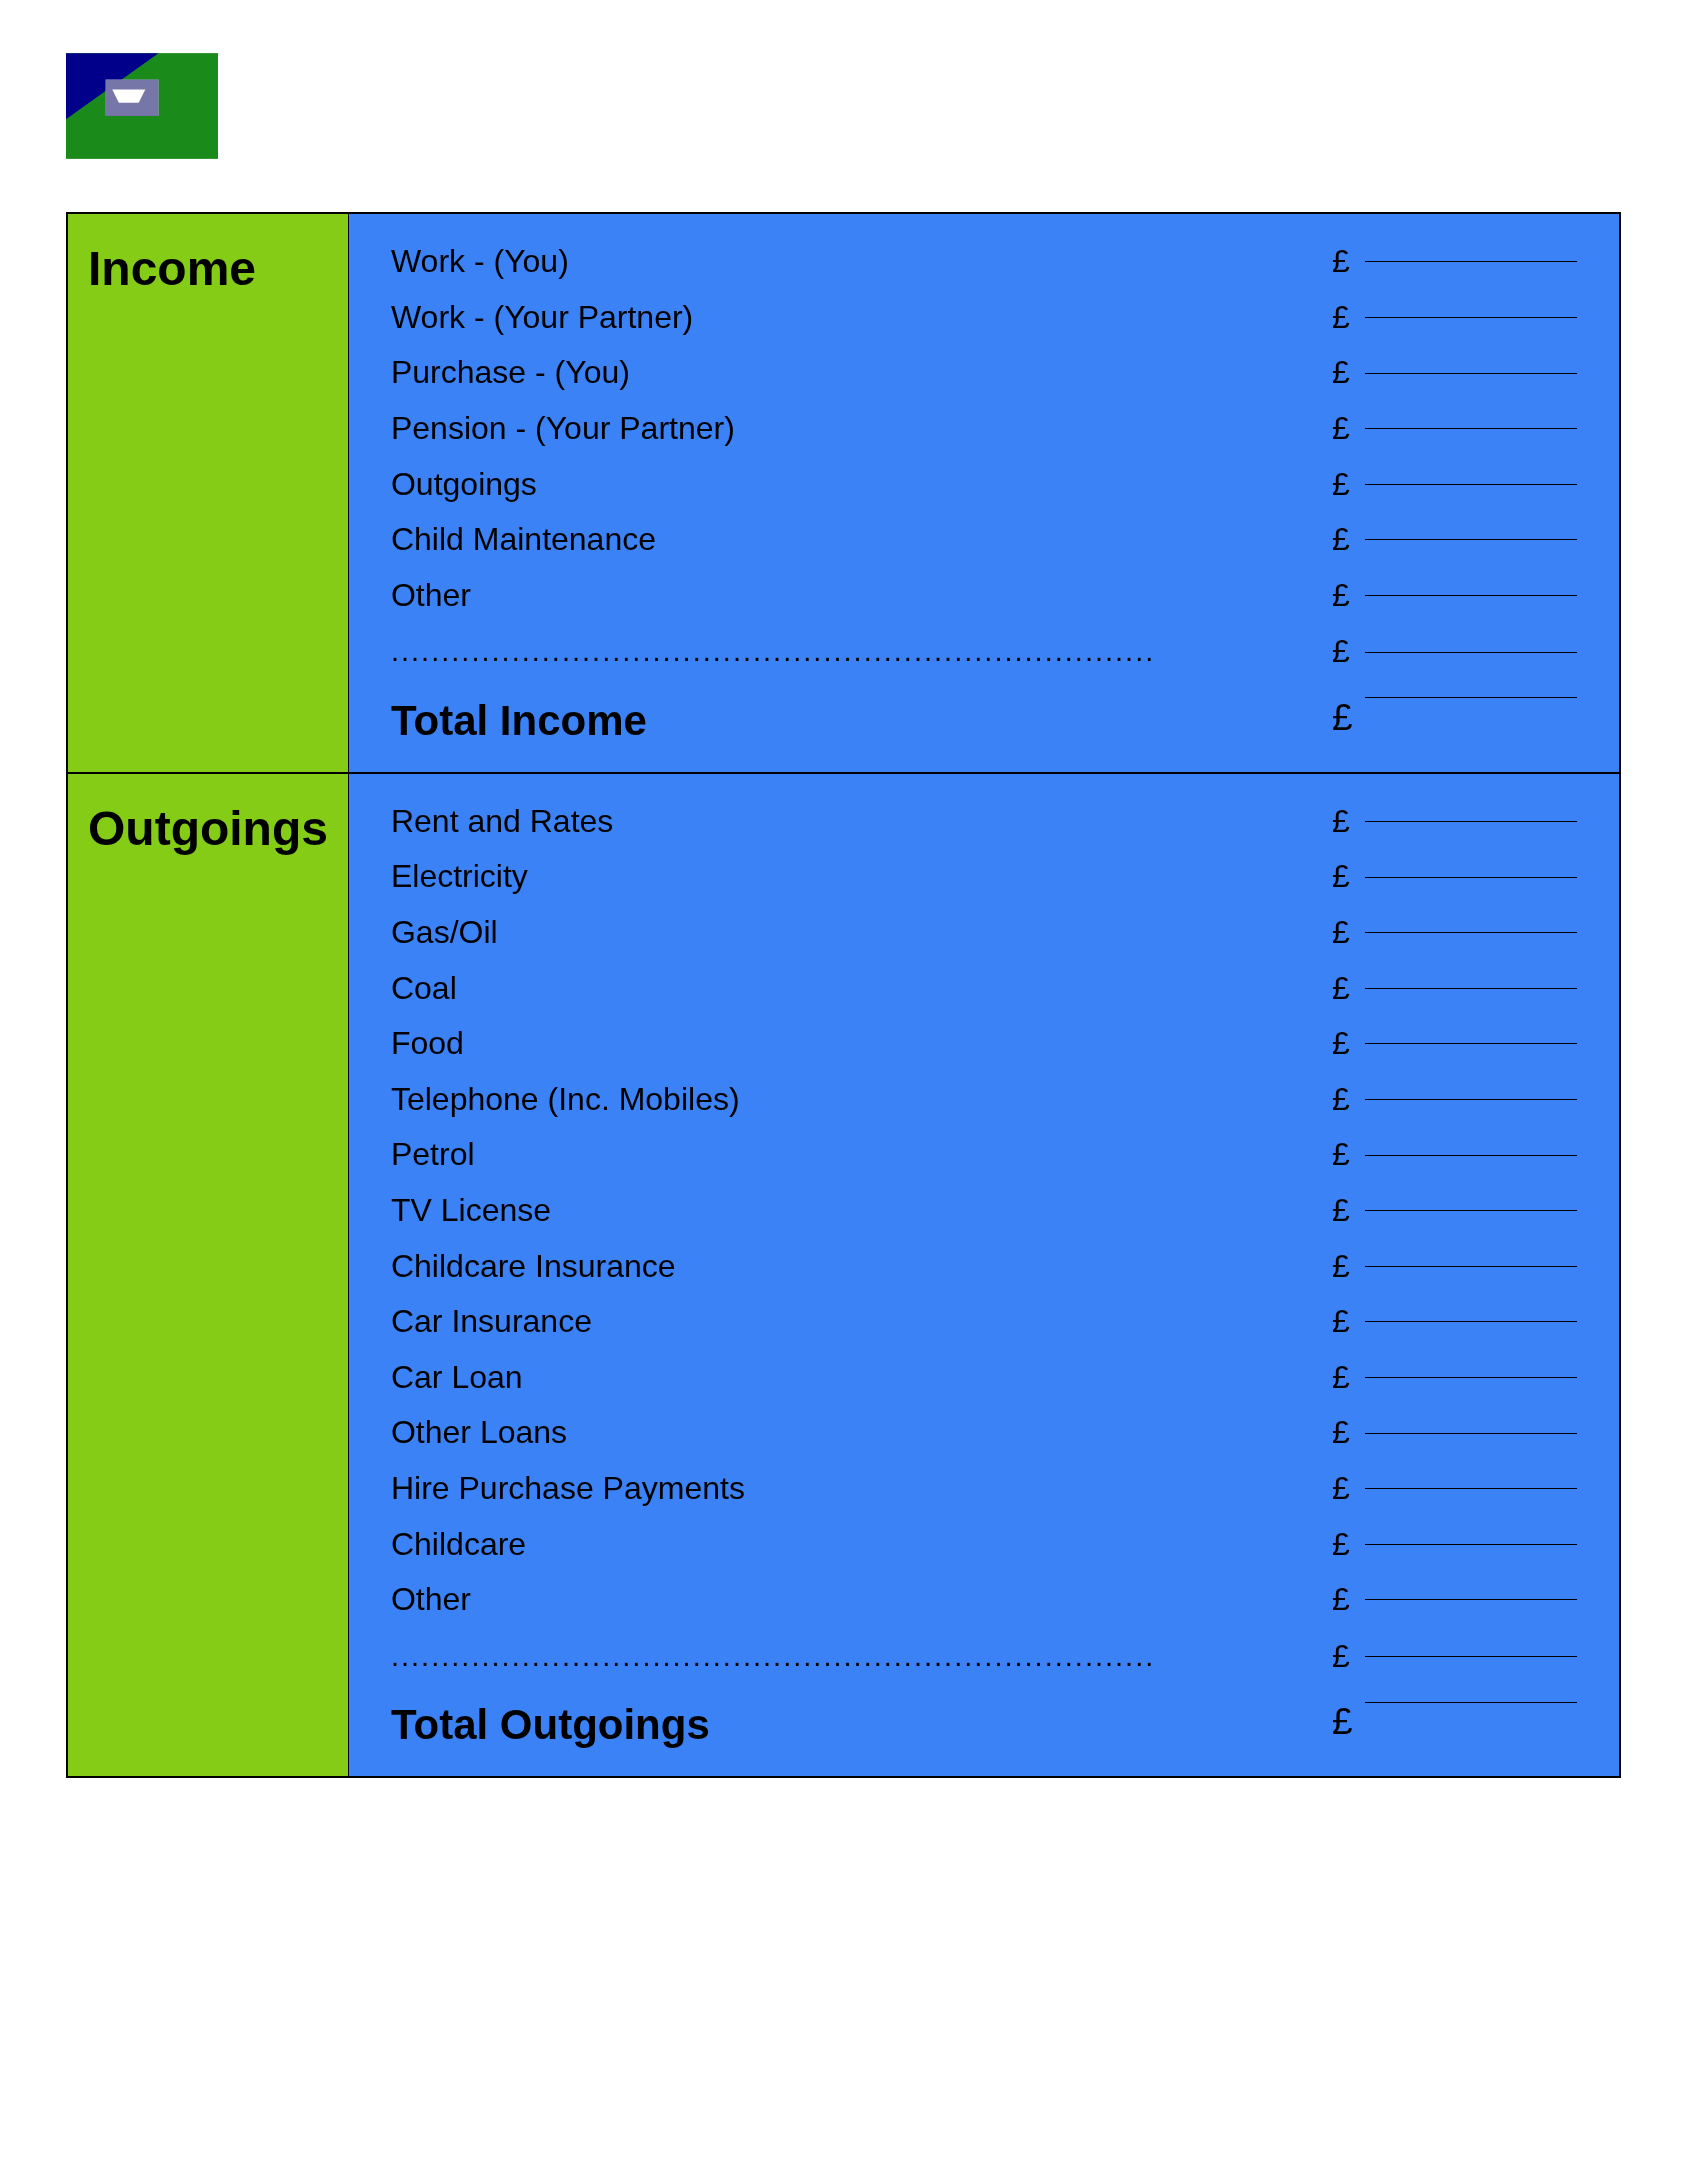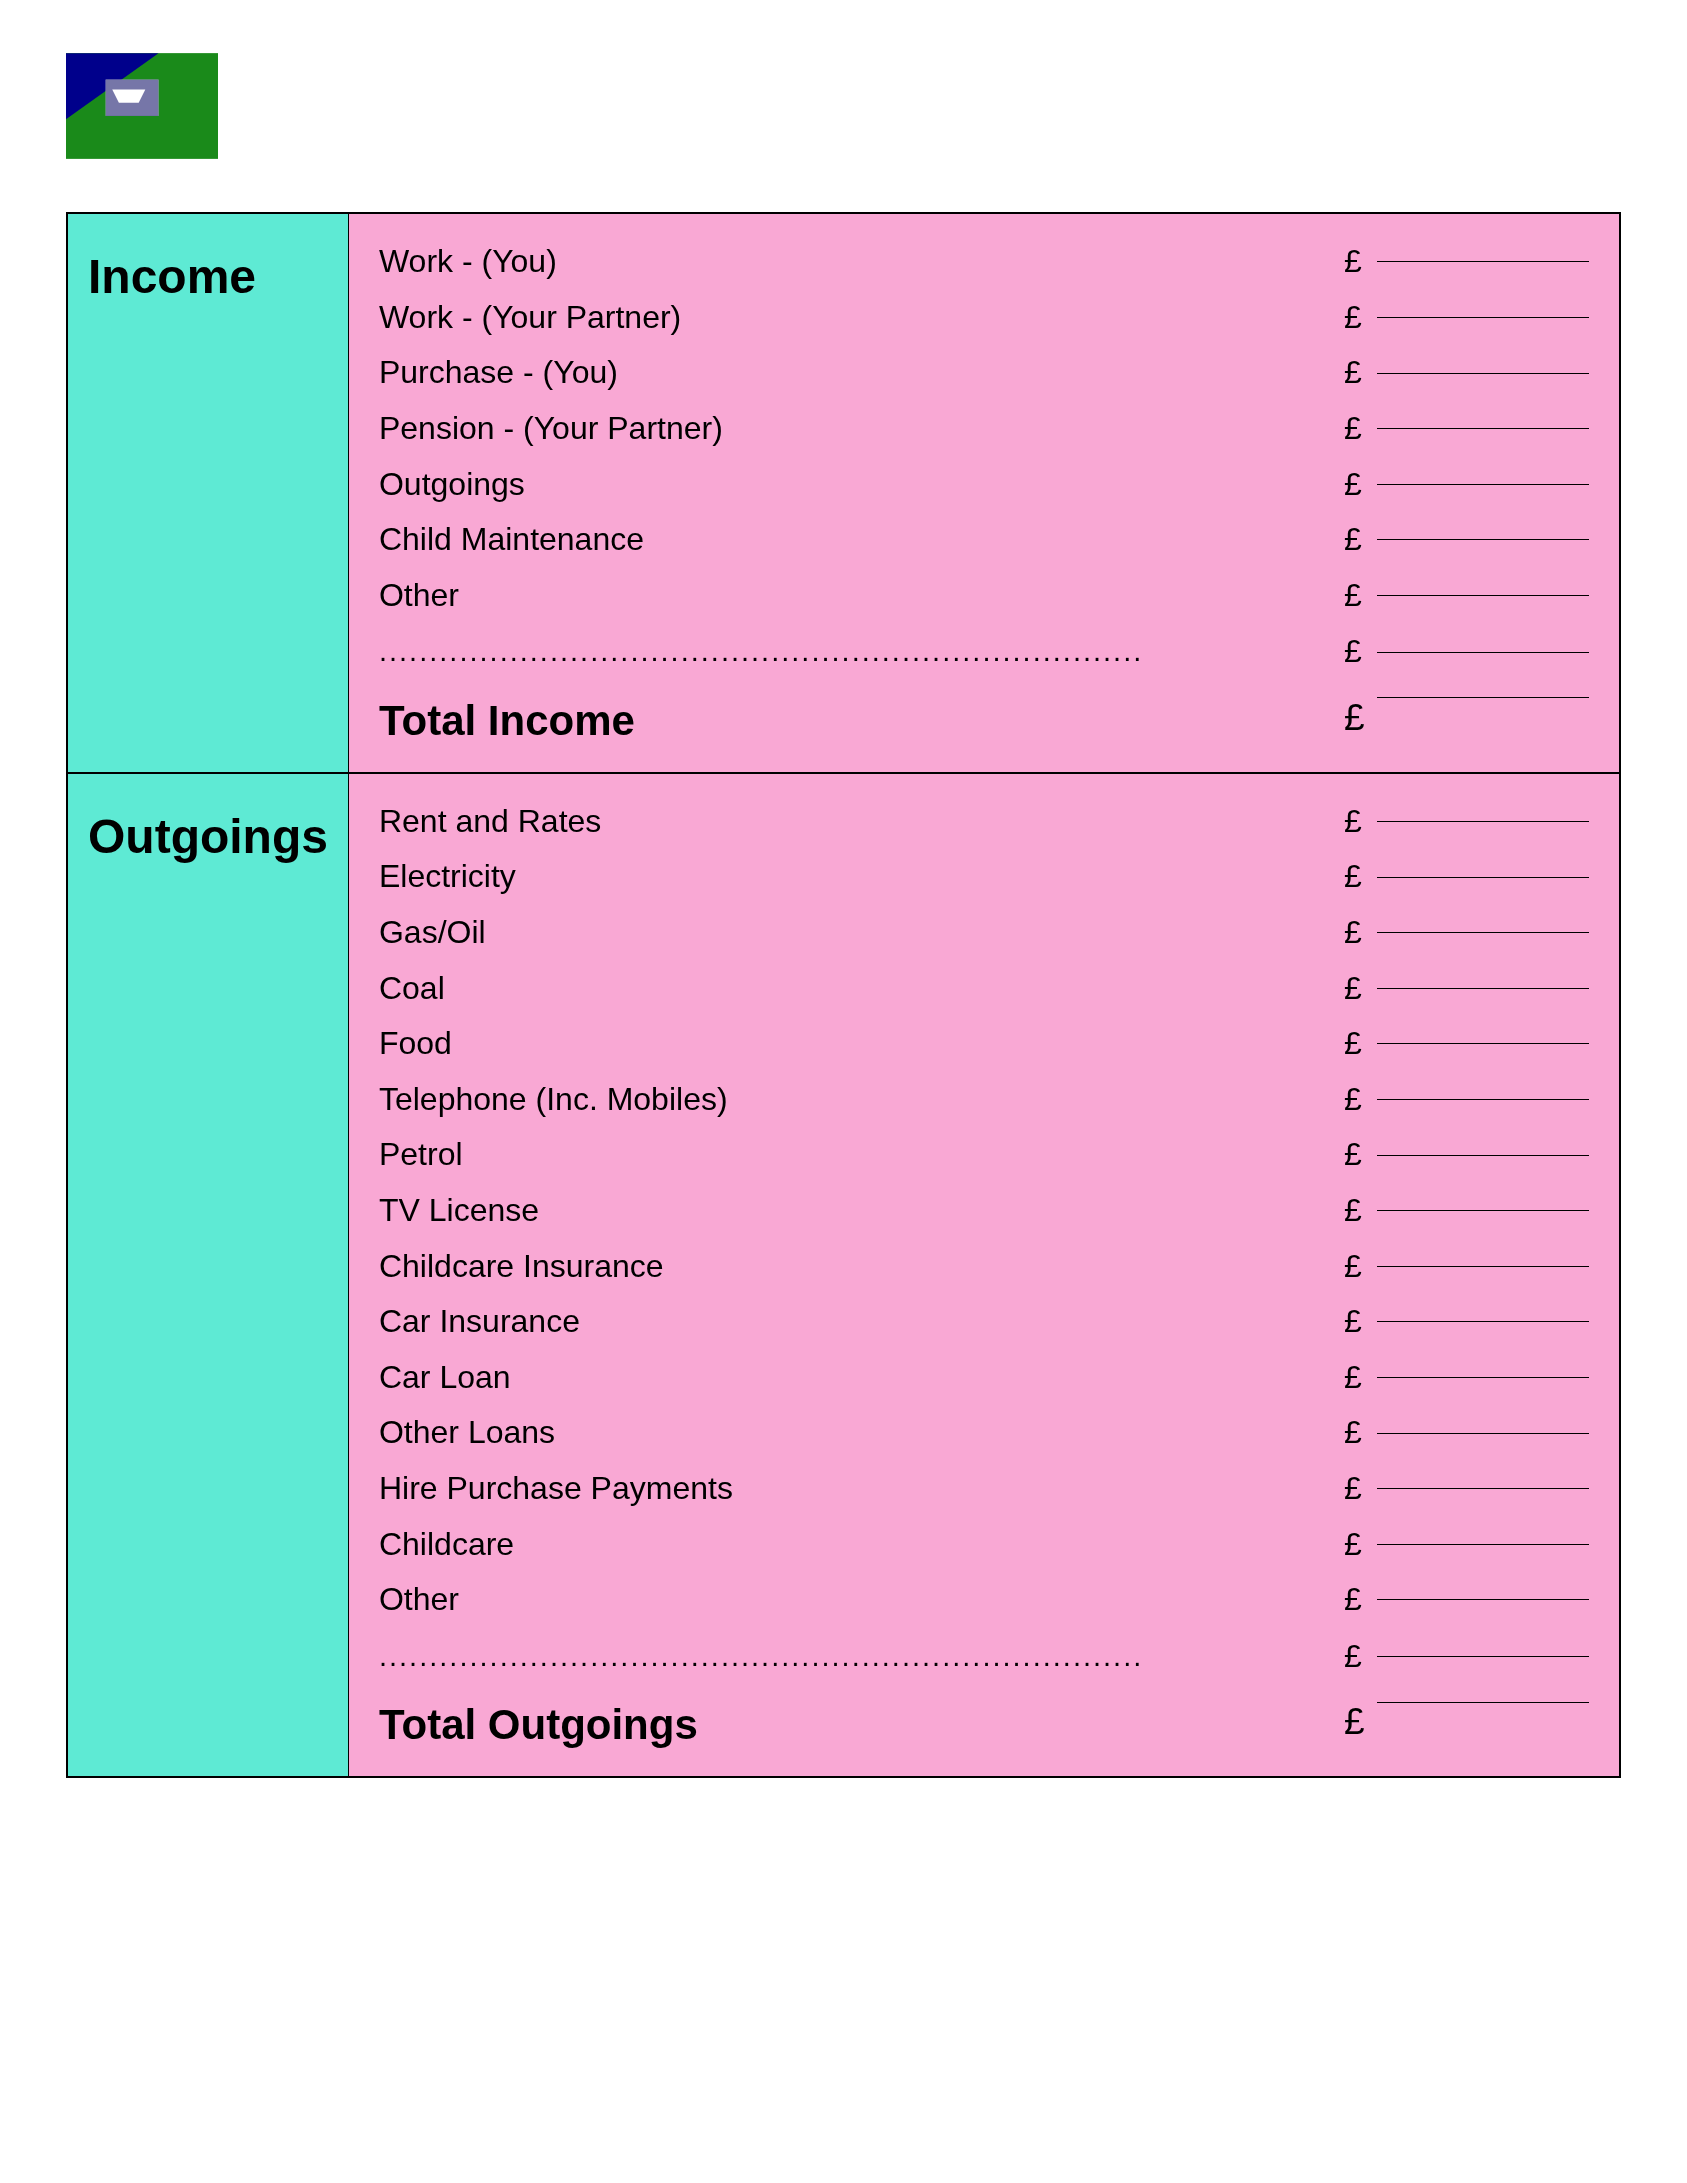--- a/index.html
+++ b/index.html
@@ -38,34 +38,34 @@
       border: 2px solid #000;
     }
 
     .main-table td {
       border: 1.3px solid #000;
       vertical-align: top;
     }
 
     .section-label-cell {
       width: 212px;
-      background: #5eead4;
-      padding: 35px 20px;
+      background: #84cc16;
+      padding: 27px 20px;
       vertical-align: middle;
     }
 
     .section-label {
       font-size: 48px;
       font-weight: bold;
       color: #000;
     }
 
     .content-cell {
-      background: #f9a8d4;
-      padding: 20px 30px;
+      background: #3b82f6;
+      padding: 20px 42px;
       margin-top: 28px;
     }
 
     .row-item {
       display: flex;
       align-items: center;
       padding: 9.3px 0;
       border-bottom: none;
     }
 

